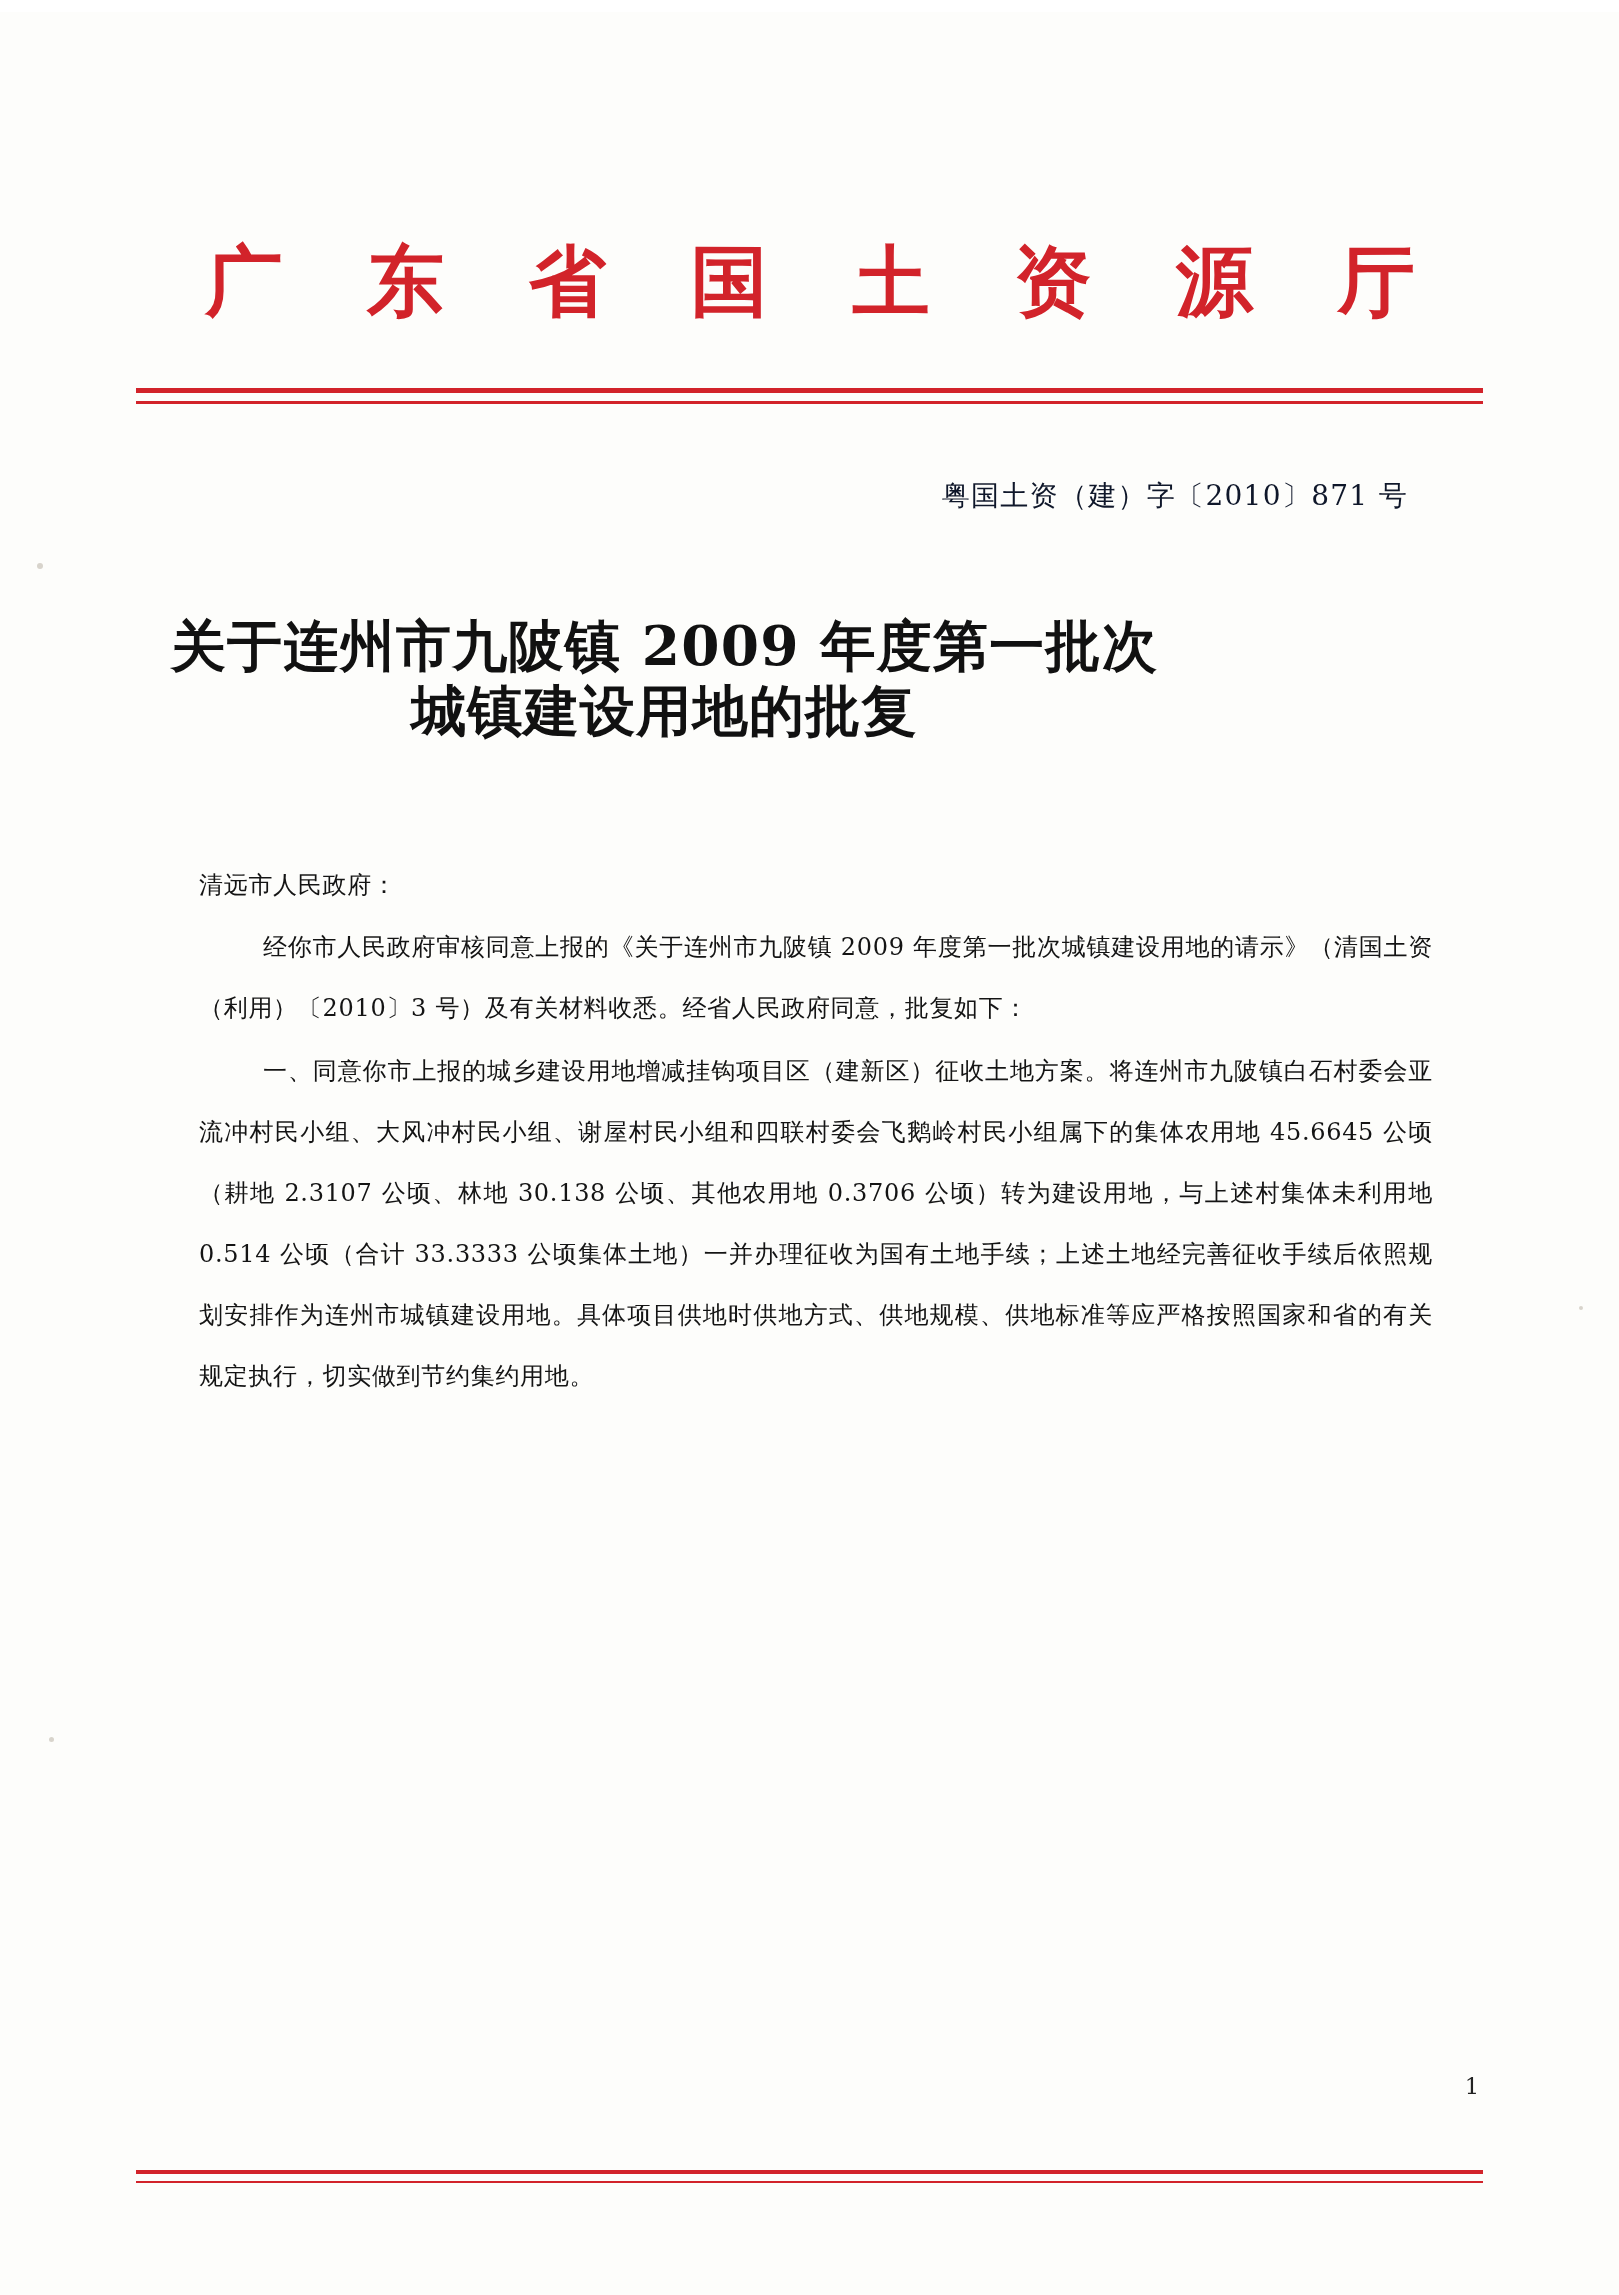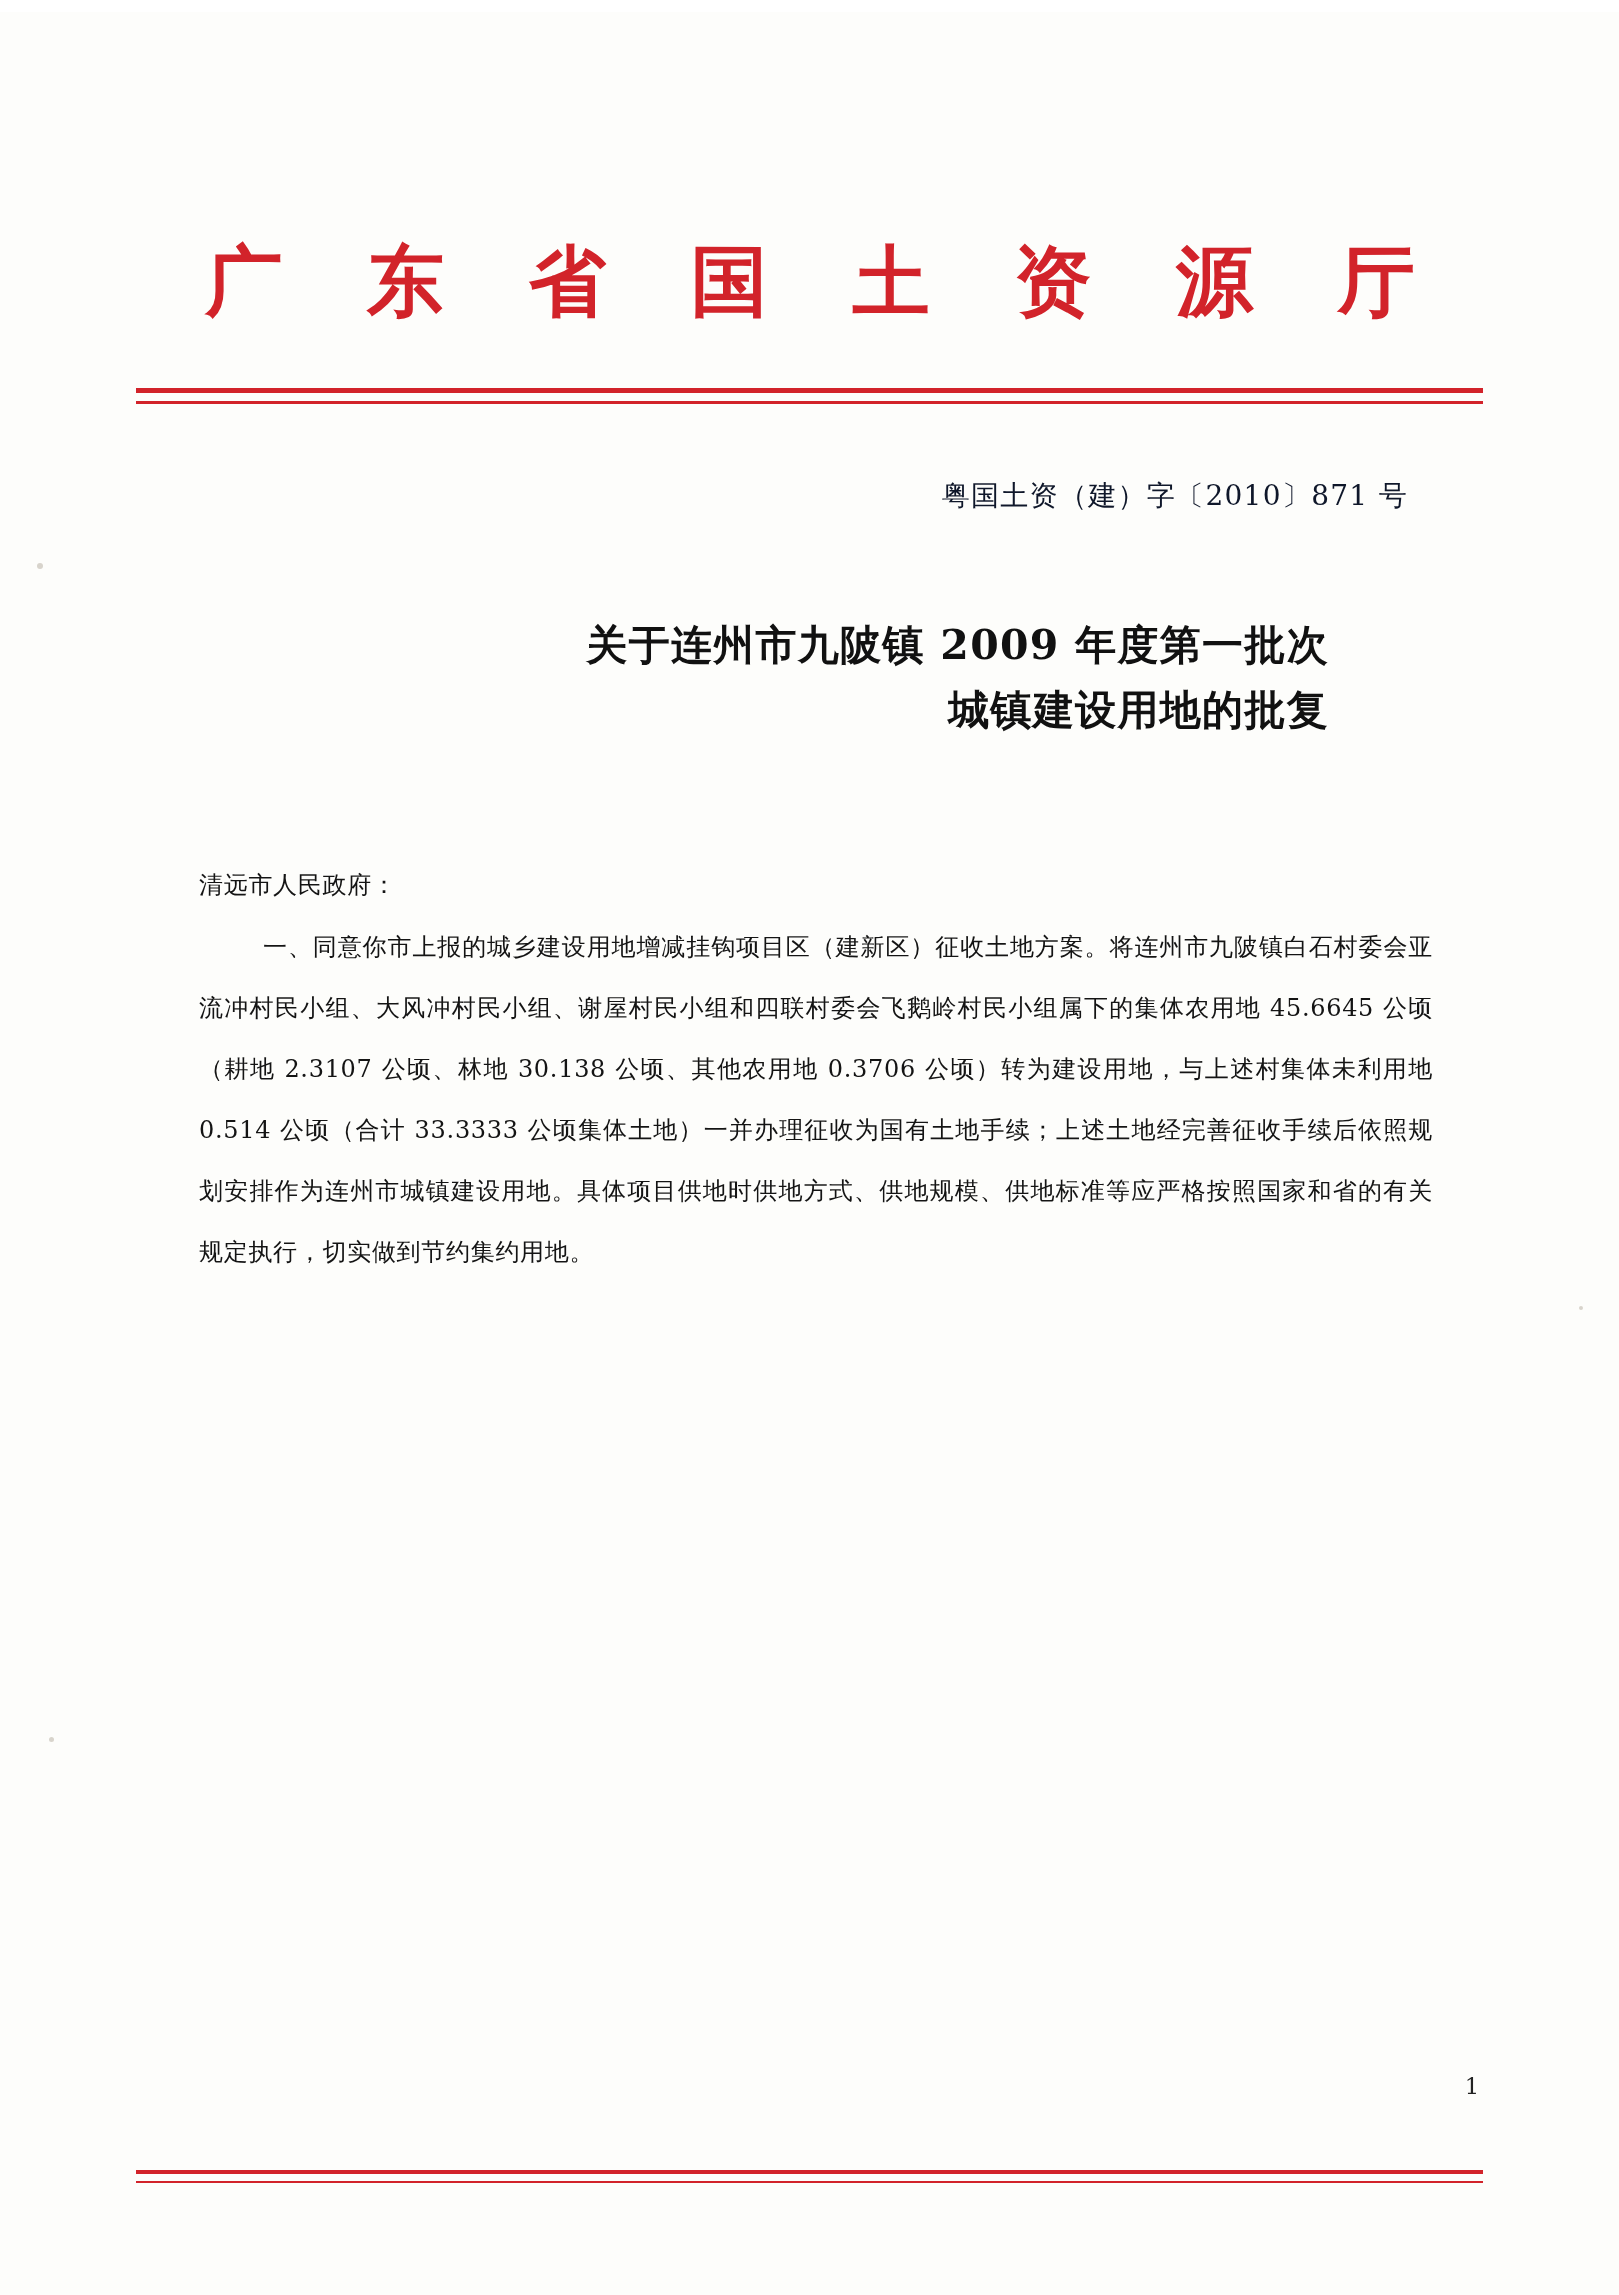--- a/index.html
+++ b/index.html
@@ -59,23 +59,23 @@
     color: #0f172a;
     letter-spacing: 1.3px;
     white-space: nowrap;
   }
 
   .doc-title {
     position: absolute;
     top: 601px;
     left: 0;
     width: 1329px;
-    text-align: right;
+    text-align: center;
     font-weight: bold;
-    font-size: 41px;
+    font-size: 55px;
     line-height: 65px;
     color: #111;
     letter-spacing: 1.3px;
   }
 
   .body-text {
     position: absolute;
     top: 843px;
     left: 199px;
     width: 1234px;
@@ -124,20 +124,21 @@
 
   <div class="doc-number">粤国土资（建）字〔2010〕871 号</div>
 
   <div class="doc-title">
     <div>关于连州市九陂镇 2009 年度第一批次</div>
     <div>城镇建设用地的批复</div>
   </div>
 
   <div class="body-text">
     <p>清远市人民政府：</p>
+    <p class="p-indent">经你市人民政府审核同意上报的《关于连州市九陂镇 2009 年度第一批次城镇建设用地的请示》（清国土资（利用）〔2010〕3 号）及有关材料收悉。经省人民政府同意，批复如下：</p>
     <p class="p-indent">一、同意你市上报的城乡建设用地增减挂钩项目区（建新区）征收土地方案。将连州市九陂镇白石村委会亚流冲村民小组、大风冲村民小组、谢屋村民小组和四联村委会飞鹅岭村民小组属下的集体农用地 45.6645 公顷（耕地 2.3107 公顷、林地 30.138 公顷、其他农用地 0.3706 公顷）转为建设用地，与上述村集体未利用地 0.514 公顷（合计 33.3333 公顷集体土地）一并办理征收为国有土地手续；上述土地经完善征收手续后依照规划安排作为连州市城镇建设用地。具体项目供地时供地方式、供地规模、供地标准等应严格按照国家和省的有关规定执行，切实做到节约集约用地。</p>
   </div>
 
   <div class="page-number">1</div>
 
   <div class="rule-bottom rule-b1"></div>
   <div class="rule-bottom rule-b2"></div>
 
 </div>
 

